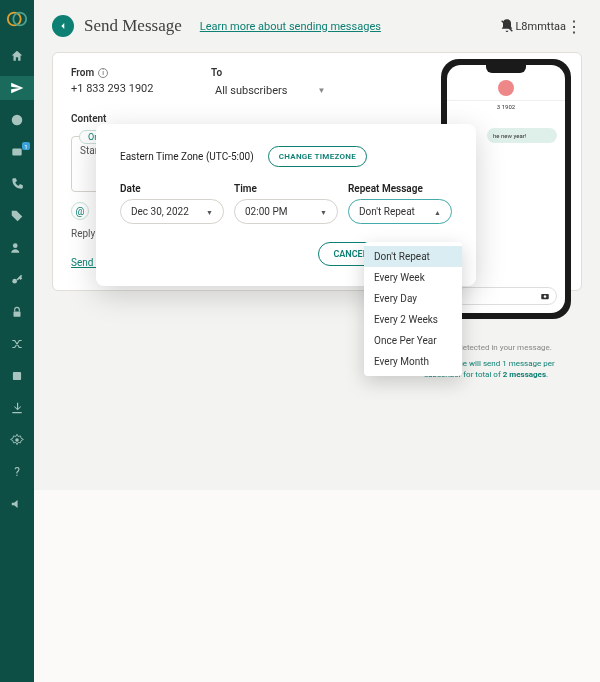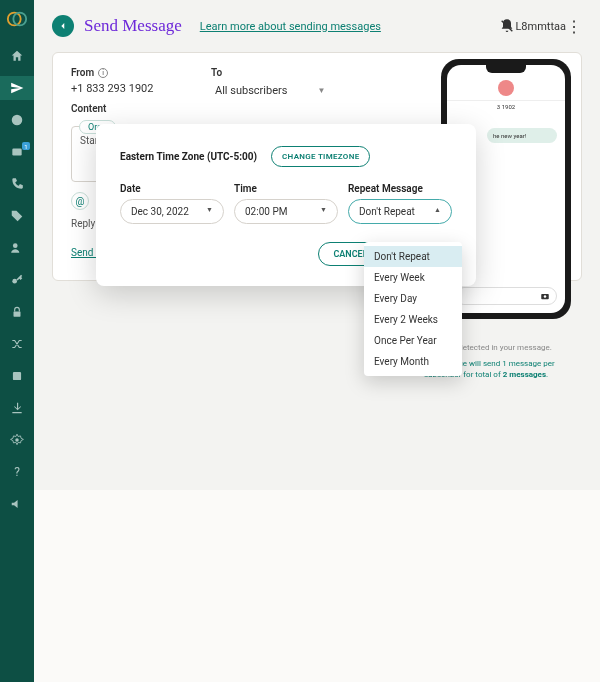--- a/index.html
+++ b/index.html
@@ -10,21 +10,21 @@
   .sidebar .nav-item { width: 34px; height: 24px; display: flex; align-items: center; justify-content: center; color: #a8c4bf; cursor: pointer; position: relative; }
   .sidebar .nav-item.active { background: #1a6b5c; color: #fff; }
   .sidebar .nav-item svg { width: 14px; height: 14px; }
   .sidebar .nav-item .badge { position: absolute; top: 2px; right: 4px; width: 8px; height: 8px; background: #3aa0d8; border-radius: 2px; font-size: 6px; color: #fff; display: flex; align-items: center; justify-content: center; }
 
   .main { position: absolute; left: 34px; top: 0; right: 0; height: 490px; background: #f3f3f1; }
   .below-fold { position: absolute; left: 34px; top: 490px; right: 0; bottom: 0; background: #fbfaf8; }
 
   .topbar { height: 52px; display: flex; align-items: center; padding: 0 18px; gap: 10px; }
   .back-btn { width: 22px; height: 22px; border-radius: 50%; background: #0d8073; color: #fff; display: flex; align-items: center; justify-content: center; font-size: 11px; cursor: pointer; }
-  .page-title { font-size: 17px; font-weight: 500; color: #6d28d9; font-family: Georgia, serif; }
+  .page-title { font-size: 17px; font-weight: 500; color: #404040; font-family: Georgia, serif; }
   .learn-link { font-size: 11px; color: #0d8073; text-decoration: underline; cursor: pointer; margin-left: 8px; }
   .topbar-right { margin-left: auto; display: flex; align-items: center; gap: 0; }
   .bell { width: 16px; height: 16px; color: #333; }
   .username { font-size: 11px; color: #333; }
   .kebab { font-size: 16px; color: #333; cursor: pointer; }
 
   .card { margin: 0 18px; background: #fff; border: 1px solid #e1ded8; border-radius: 6px; padding: 14px 18px 20px; position: relative; }
   .row { display: flex; }
   .field-label { font-size: 10px; font-weight: 600; color: #333; display: flex; align-items: center; gap: 4px; margin-bottom: 4px; }
   .info-icon { width: 10px; height: 10px; border: 1px solid #888; border-radius: 50%; font-size: 7px; display: flex; align-items: center; justify-content: center; color: #888; }
@@ -55,26 +55,26 @@
   .camera-icon { width: 10px; height: 10px; }
 
   .phone-caption { position: absolute; right: 20px; top: 290px; width: 150px; text-align: center; }
   .phone-caption .line1 { font-size: 8px; color: #888; margin-bottom: 6px; }
   .phone-caption .line2 { font-size: 8px; color: #0d8073; line-height: 1.4; }
 
   
   .modal { position: absolute; top: 124px; left: 96px; width: 380px; background: #fff; border-radius: 8px; box-shadow: 0 8px 30px rgba(0,0,0,0.18); padding: 22px 24px 20px; z-index: 50; }
   .modal-title { font-family: Georgia, serif; font-size: 17px; color: #1a2e2a; margin-bottom: 16px; }
   .tz-row { display: flex; align-items: center; gap: 14px; margin-bottom: 16px; }
-  .tz-label { font-size: 10px; font-weight: 700; color: #222; }
+  .tz-label { font-size: 10px; font-weight: 400; color: #222; }
   .tz-btn { border: 1px solid #0d8073; background: #fff; color: #0d8073; font-size: 8px; font-weight: 600; padding: 5px 10px; border-radius: 12px; cursor: pointer; letter-spacing: 0.3px; }
   .modal-fields { display: flex; gap: 10px; margin-bottom: 18px; }
   .mfield { flex: 1; }
   .mfield-label { font-size: 10px; font-weight: 600; color: #222; margin-bottom: 5px; }
-  .mselect { width: 100%; border: 1px solid #d6d2cc; border-radius: 14px; padding: 6px 10px; font-size: 10px; color: #333; display: flex; align-items: flex-start; justify-content: space-between; cursor: pointer; background: #fff; }
+  .mselect { width: 100%; border: 1px solid #d6d2cc; border-radius: 14px; padding: 6px 10px; font-size: 10px; color: #333; display: flex; align-items: flex-end; justify-content: space-between; cursor: pointer; background: #fff; }
   .mselect.open { border-color: #4aa; }
   .mselect .chev { font-size: 7px; color: #555; }
   .modal-actions { display: flex; justify-content: flex-end; gap: 10px; }
   .cancel-btn { border: 1px solid #0d8073; background: #fff; color: #0d8073; font-size: 9px; font-weight: 600; padding: 6px 14px; border-radius: 13px; cursor: pointer; }
   .done-btn { border: none; background: #e6713c; color: #fff; font-size: 9px; font-weight: 700; padding: 6px 18px; border-radius: 13px; cursor: pointer; }
 
   .dropdown { position: absolute; top: 242px; left: 364px; width: 98px; background: #fff; border-radius: 4px; box-shadow: 0 6px 20px rgba(0,0,0,0.18); padding: 4px 0; z-index: 60; }
   .dropdown .opt { font-size: 10px; color: #333; padding: 5px 10px; cursor: pointer; }
   .dropdown .opt.selected { background: #d9edf2; }
 </style>
@@ -200,21 +200,21 @@
       </div>
       <div style="width:140px">
         <div class="field-label">To</div>
         <div class="to-select">
             <span>All subscribers</span>
             <span class="chev">▼</span>
           </div>
       </div>
     </div>
 
-    <div class="field-label" style="margin-top:4px">Content</div>
+    <div class="field-label" style="margin-top:14px">Content</div>
     <div class="textarea-wrap">
       <span class="chip">Orga</span>
       <textarea class="textarea" style="">Start t</textarea>
     </div>
     <div class="textarea-icons">
       <div class="ticon">@</div>
     </div>
     <div class="reply-label">Reply</div>
 
     <a class="test-link">Send a test message</a>

